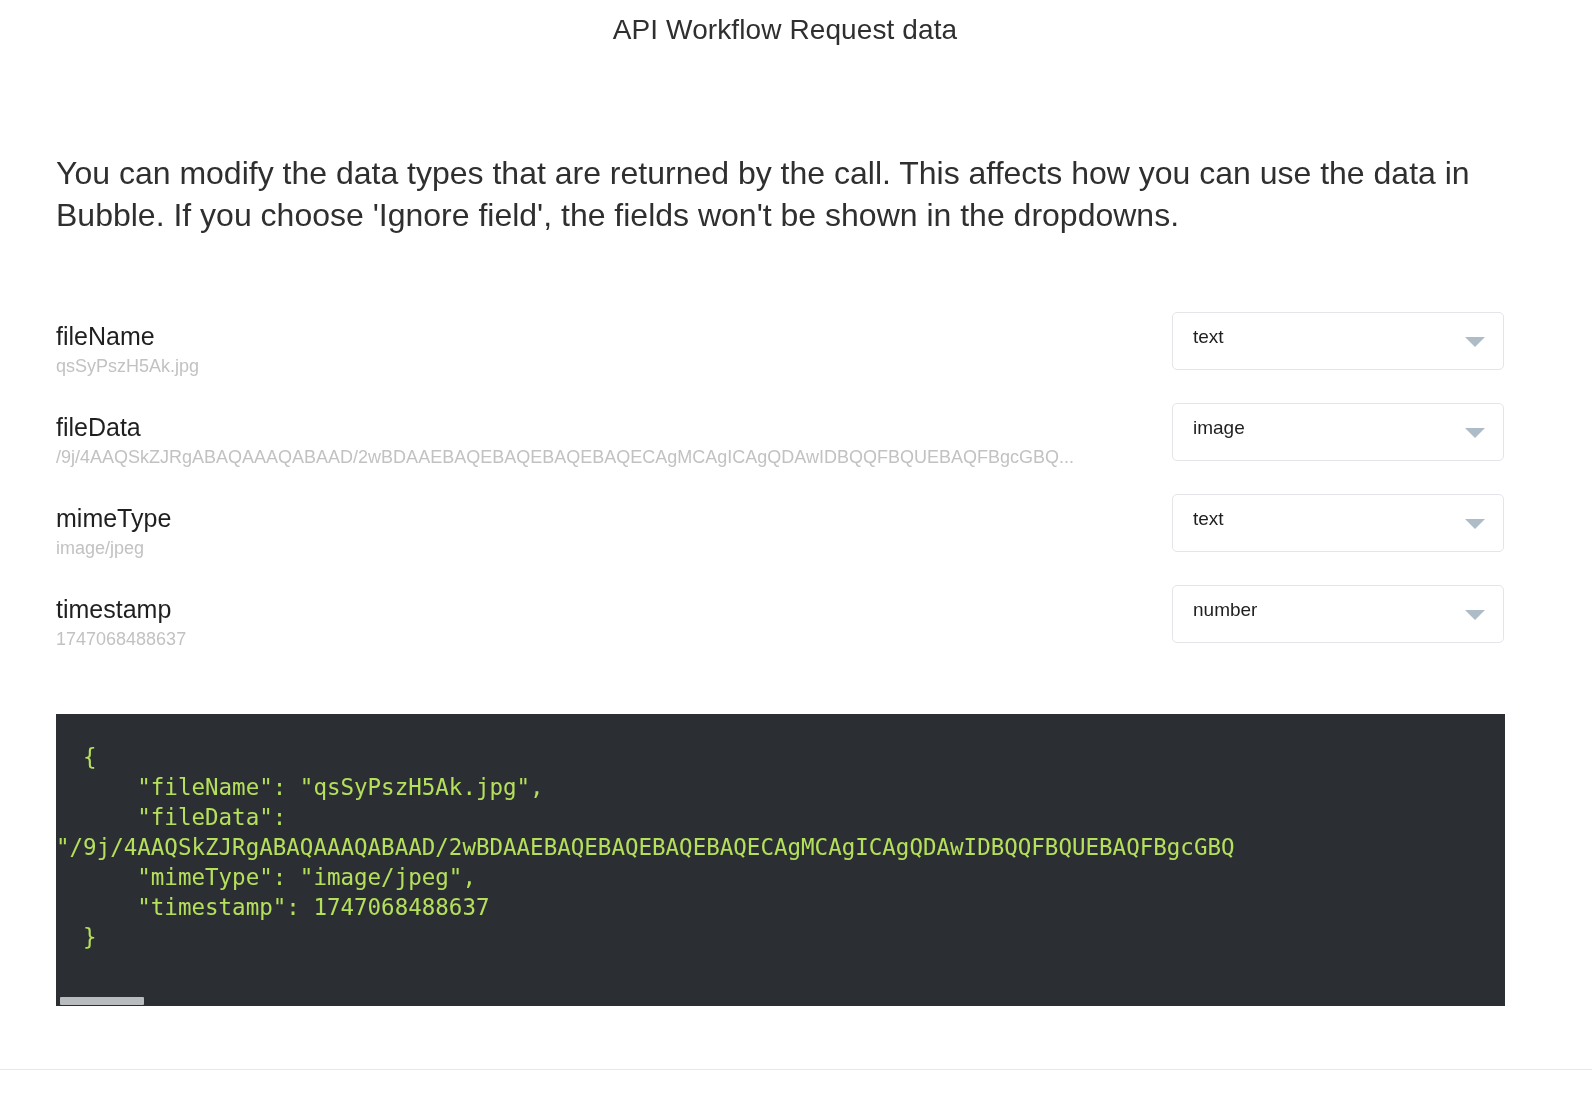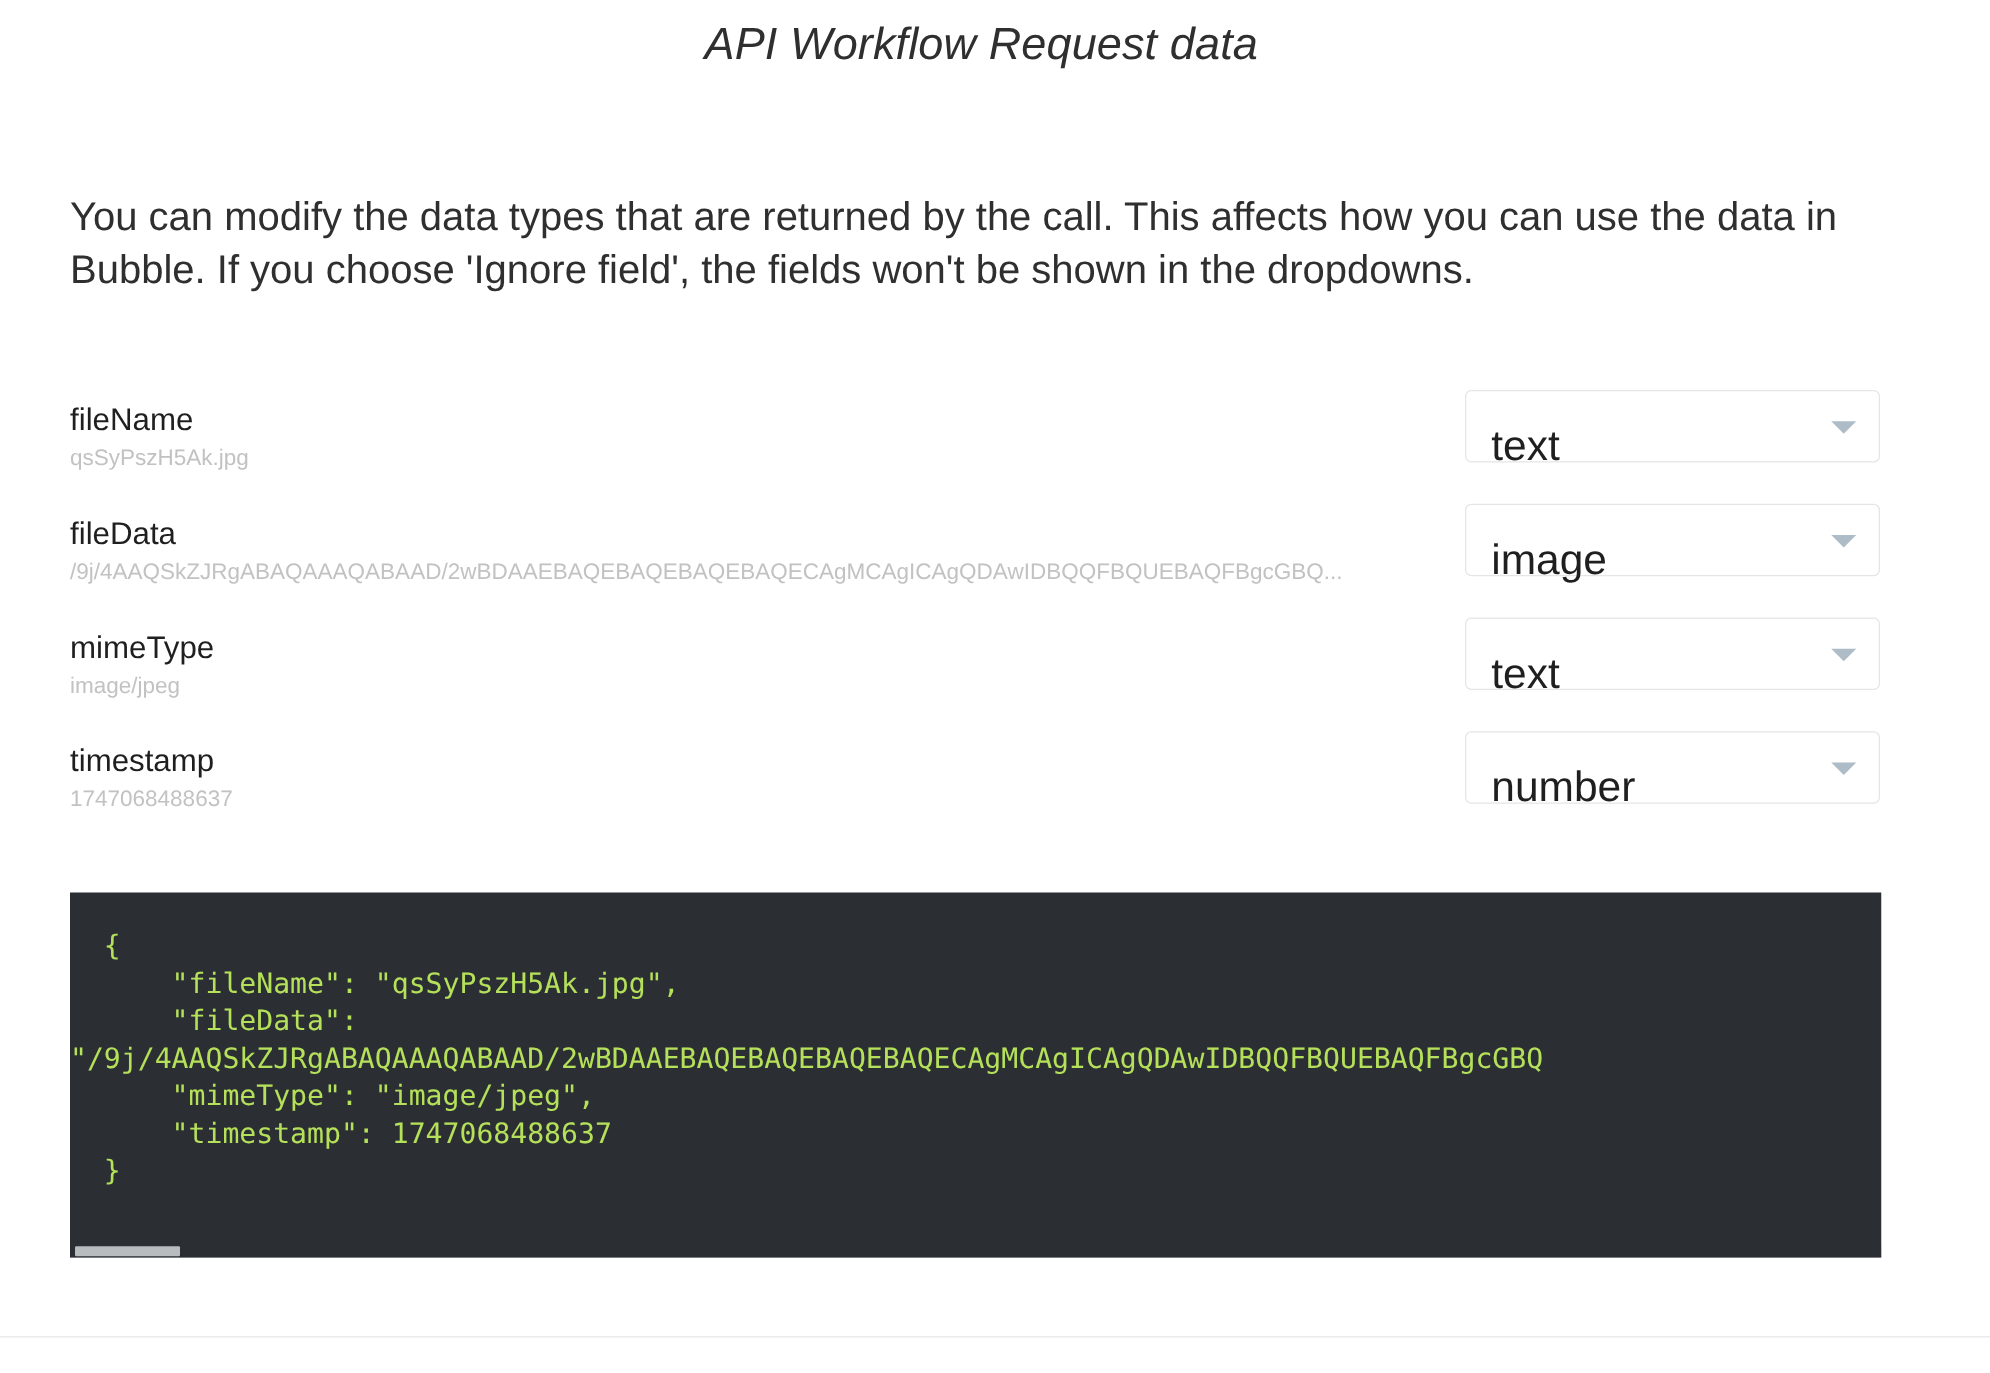--- a/index.html
+++ b/index.html
@@ -20,25 +20,24 @@
     position: relative;
     width: 1592px;
     height: 1098px;
   }
   .page-title {
     position: absolute;
     left: 0;
     top: 14px;
     width: 1570px;
     text-align: center;
-    font-size: 36px;
+    font-size: 28px;
     font-weight: 400;
     color: #2f2f2f;
     letter-spacing: 0.1px;
-    font-style: italic;
   }
   .description {
     position: absolute;
     left: 56px;
     top: 152px;
     width: 1432px;
     font-size: 32px;
     line-height: 42px;
     color: #2f2f2f;
     font-weight: 400;
@@ -81,22 +80,22 @@
     width: 332px;
     height: 58px;
     border: 1px solid #e3e5e8;
     border-radius: 5px;
     background: #ffffff;
     box-sizing: border-box;
   }
   .type-select .value {
     position: absolute;
     left: 20px;
-    top: 25px;
-    font-size: 34px;
+    top: 13px;
+    font-size: 19px;
     color: #1f1f1f;
     font-weight: 400;
   }
   .caret {
     position: absolute;
     right: 18px;
     top: 24px;
     width: 0;
     height: 0;
     border-left: 10px solid transparent;

